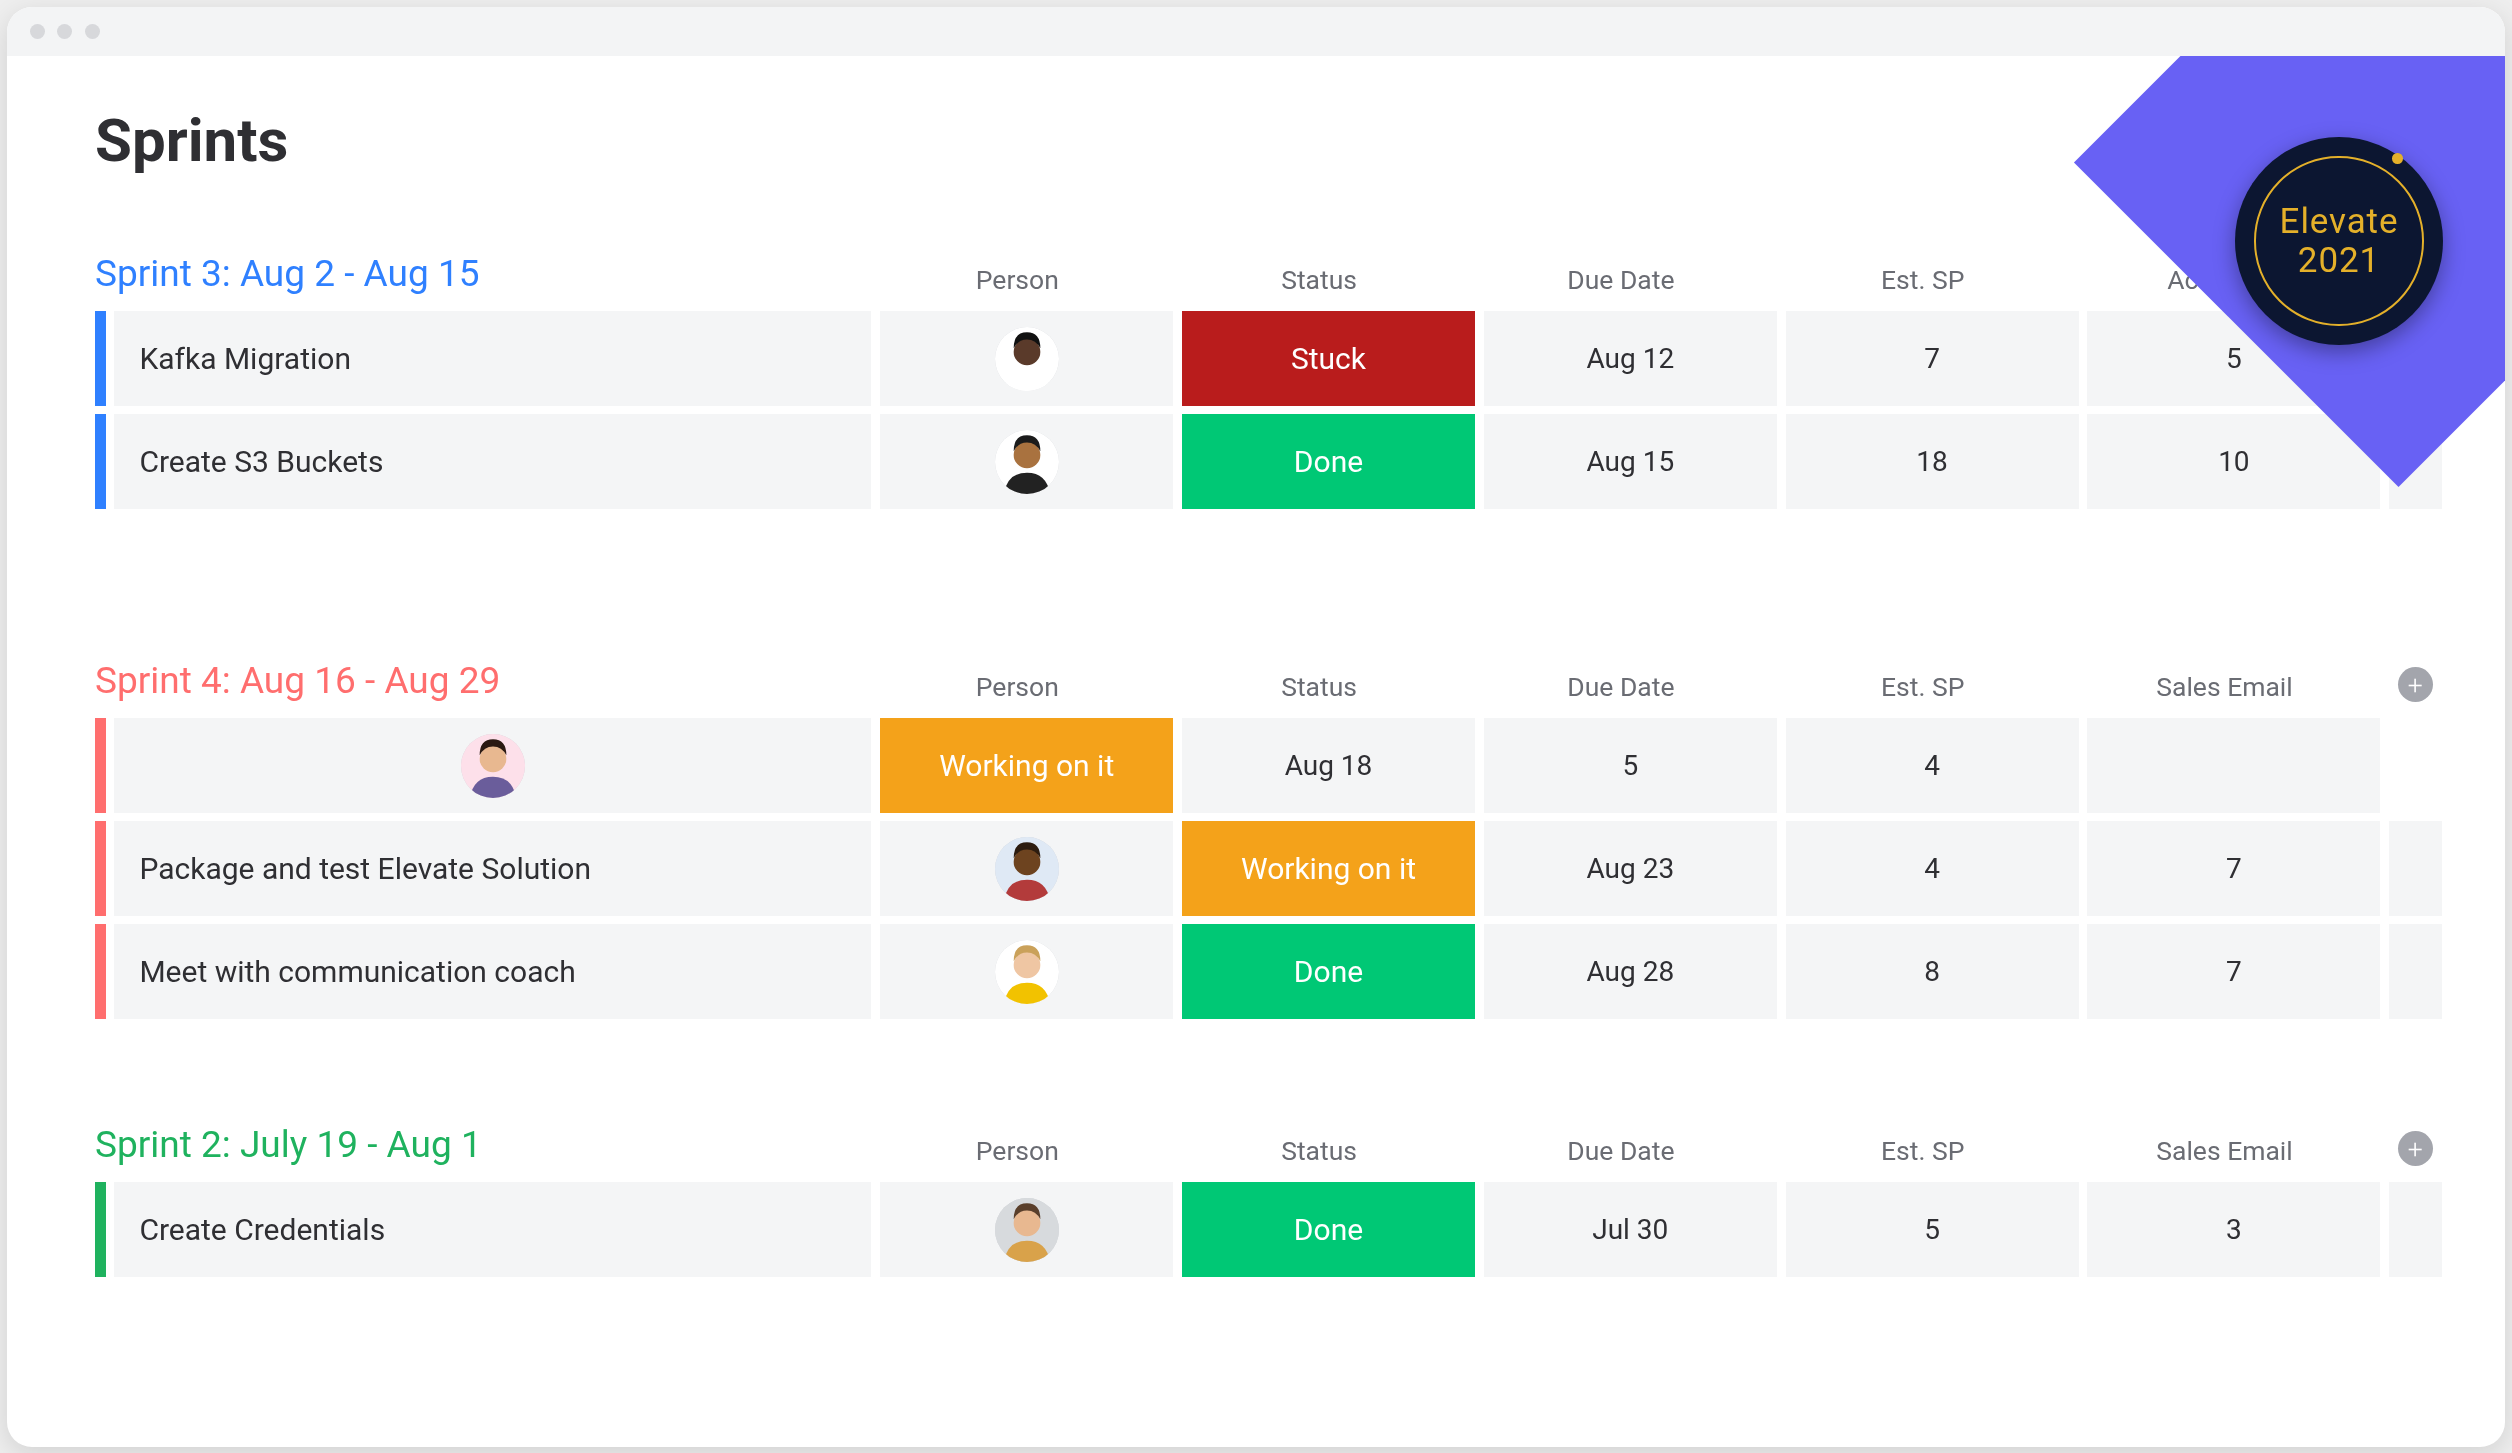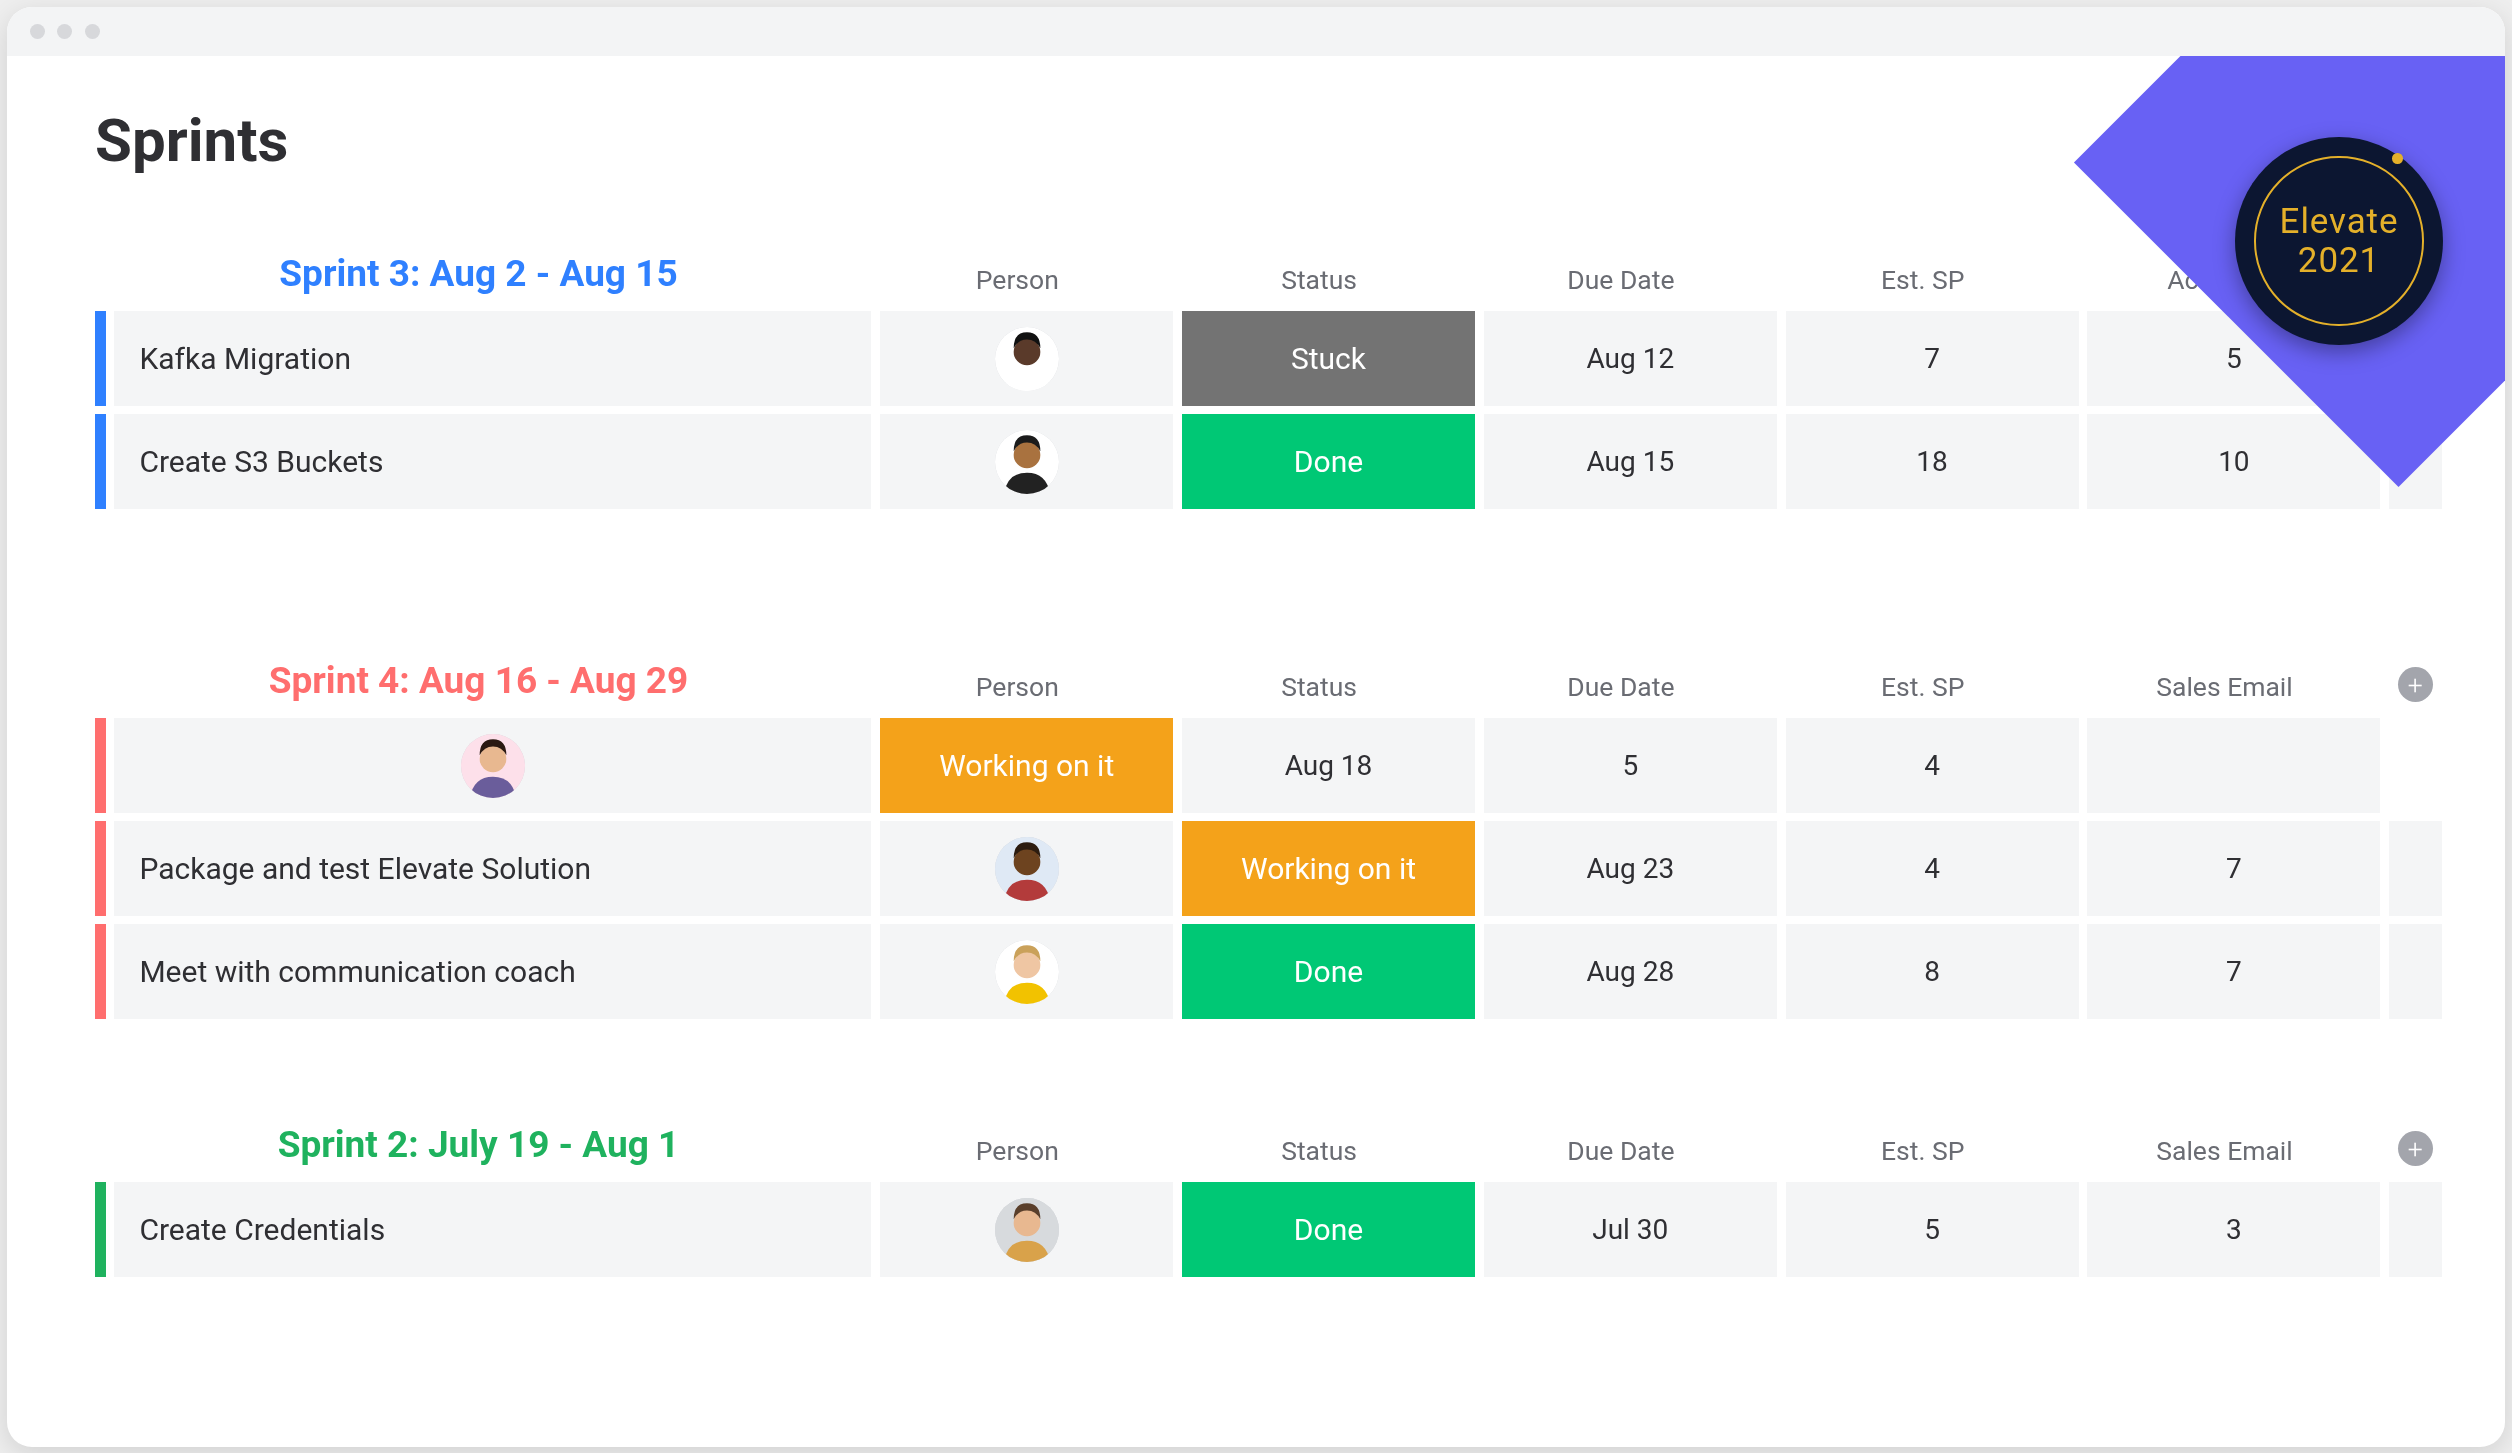--- a/index.html
+++ b/index.html
@@ -55,21 +55,21 @@
     position:absolute;inset:19.4px;border:2.6px solid var(--badge-gold);border-radius:50%;
   }
   .badge .ring::after{
     content:"";position:absolute;top:-5.3px;left:50%;transform:translateX(53px);
     width:10.6px;height:10.6px;border-radius:50%;background:var(--badge-gold);
   }
   .badge-text{color:var(--badge-gold);font-size:35px;line-height:39px;text-align:center;font-weight:400;letter-spacing:0.9px;}
   
   .sprint{margin-bottom:104px;}
   .sprint-head{display:grid;grid-template-columns:767px 293px 293px 293px 293px 293px 53px;align-items:end;column-gap:8.8px;margin-bottom:16px;}
-  .sprint-title{font-size:37px;font-weight:700;text-align:center;}
+  .sprint-title{font-size:37px;font-weight:400;}
   .col-head{font-size:26.5px;color:var(--text-muted);text-align:center;}
   .add-col{
     width:35px;height:35px;border-radius:50%;background:var(--add-grey);justify-self:end;
     display:flex;align-items:center;justify-content:center;color:#fff;font-size:26.5px;font-weight:300;cursor:pointer;
   }
   .rows{display:flex;flex-direction:column;gap:8px;}
   .row{
     display:grid;
     grid-template-columns:10.6px 757px 293px 293px 293px 293px 293px 53px;
     column-gap:8.8px;height:95px;
@@ -122,21 +122,21 @@
                 <div class="cell">
                   <div class="avatar">
                     <svg viewBox="0 0 72 72">
     <rect width="72" height="72" fill="#ffffff"></rect>
     <circle cx="36" cy="28" r="15" fill="#5a3a2a"></circle>
     <path d="M21 24 q0 -18 15 -18 q15 0 15 18 q-5 -10 -15 -10 q-10 0 -15 10 Z" fill="#111111"></path>
     <path d="M10 72 q4 -24 26 -24 q22 0 26 24 Z" fill="#ffffff"></path>
   </svg>
                   </div>
                 </div>
-                <div class="cell status" style="background: #737373;">Stuck</div>
+                <div class="cell status" style="background: #b91c1c;">Stuck</div>
                 <div class="cell">Aug 12</div>
                 <div class="cell">7</div>
                 <div class="cell">5</div>
                 <div class="trailing"></div>
               </div>
               <div class="row">
                 <div class="accent" style="background: rgb(47, 128, 255);"></div>
                 <div class="cell text">Create S3 Buckets</div>
                 <div class="cell">
                   <div class="avatar">

